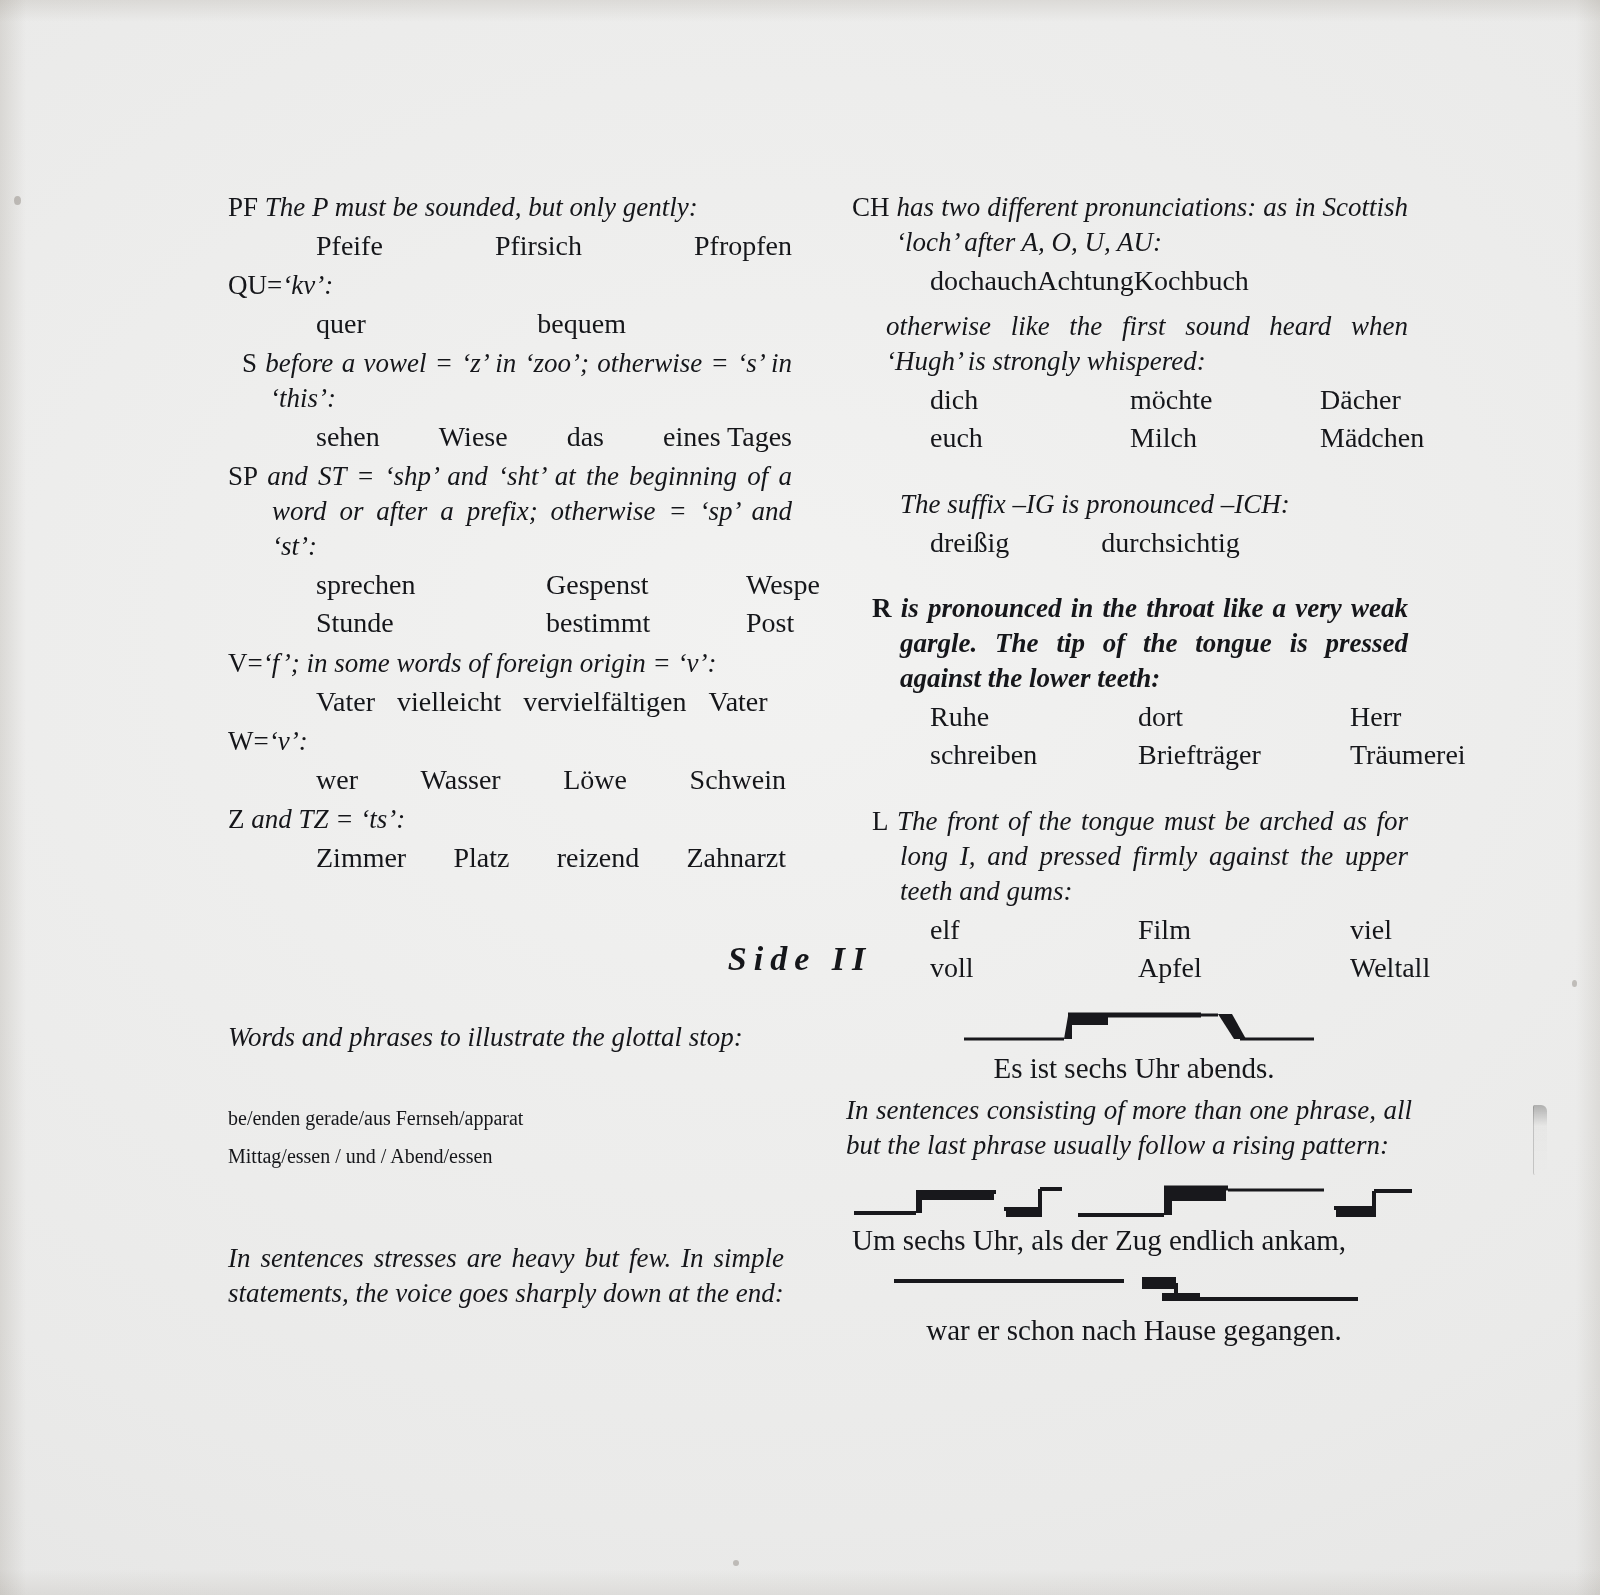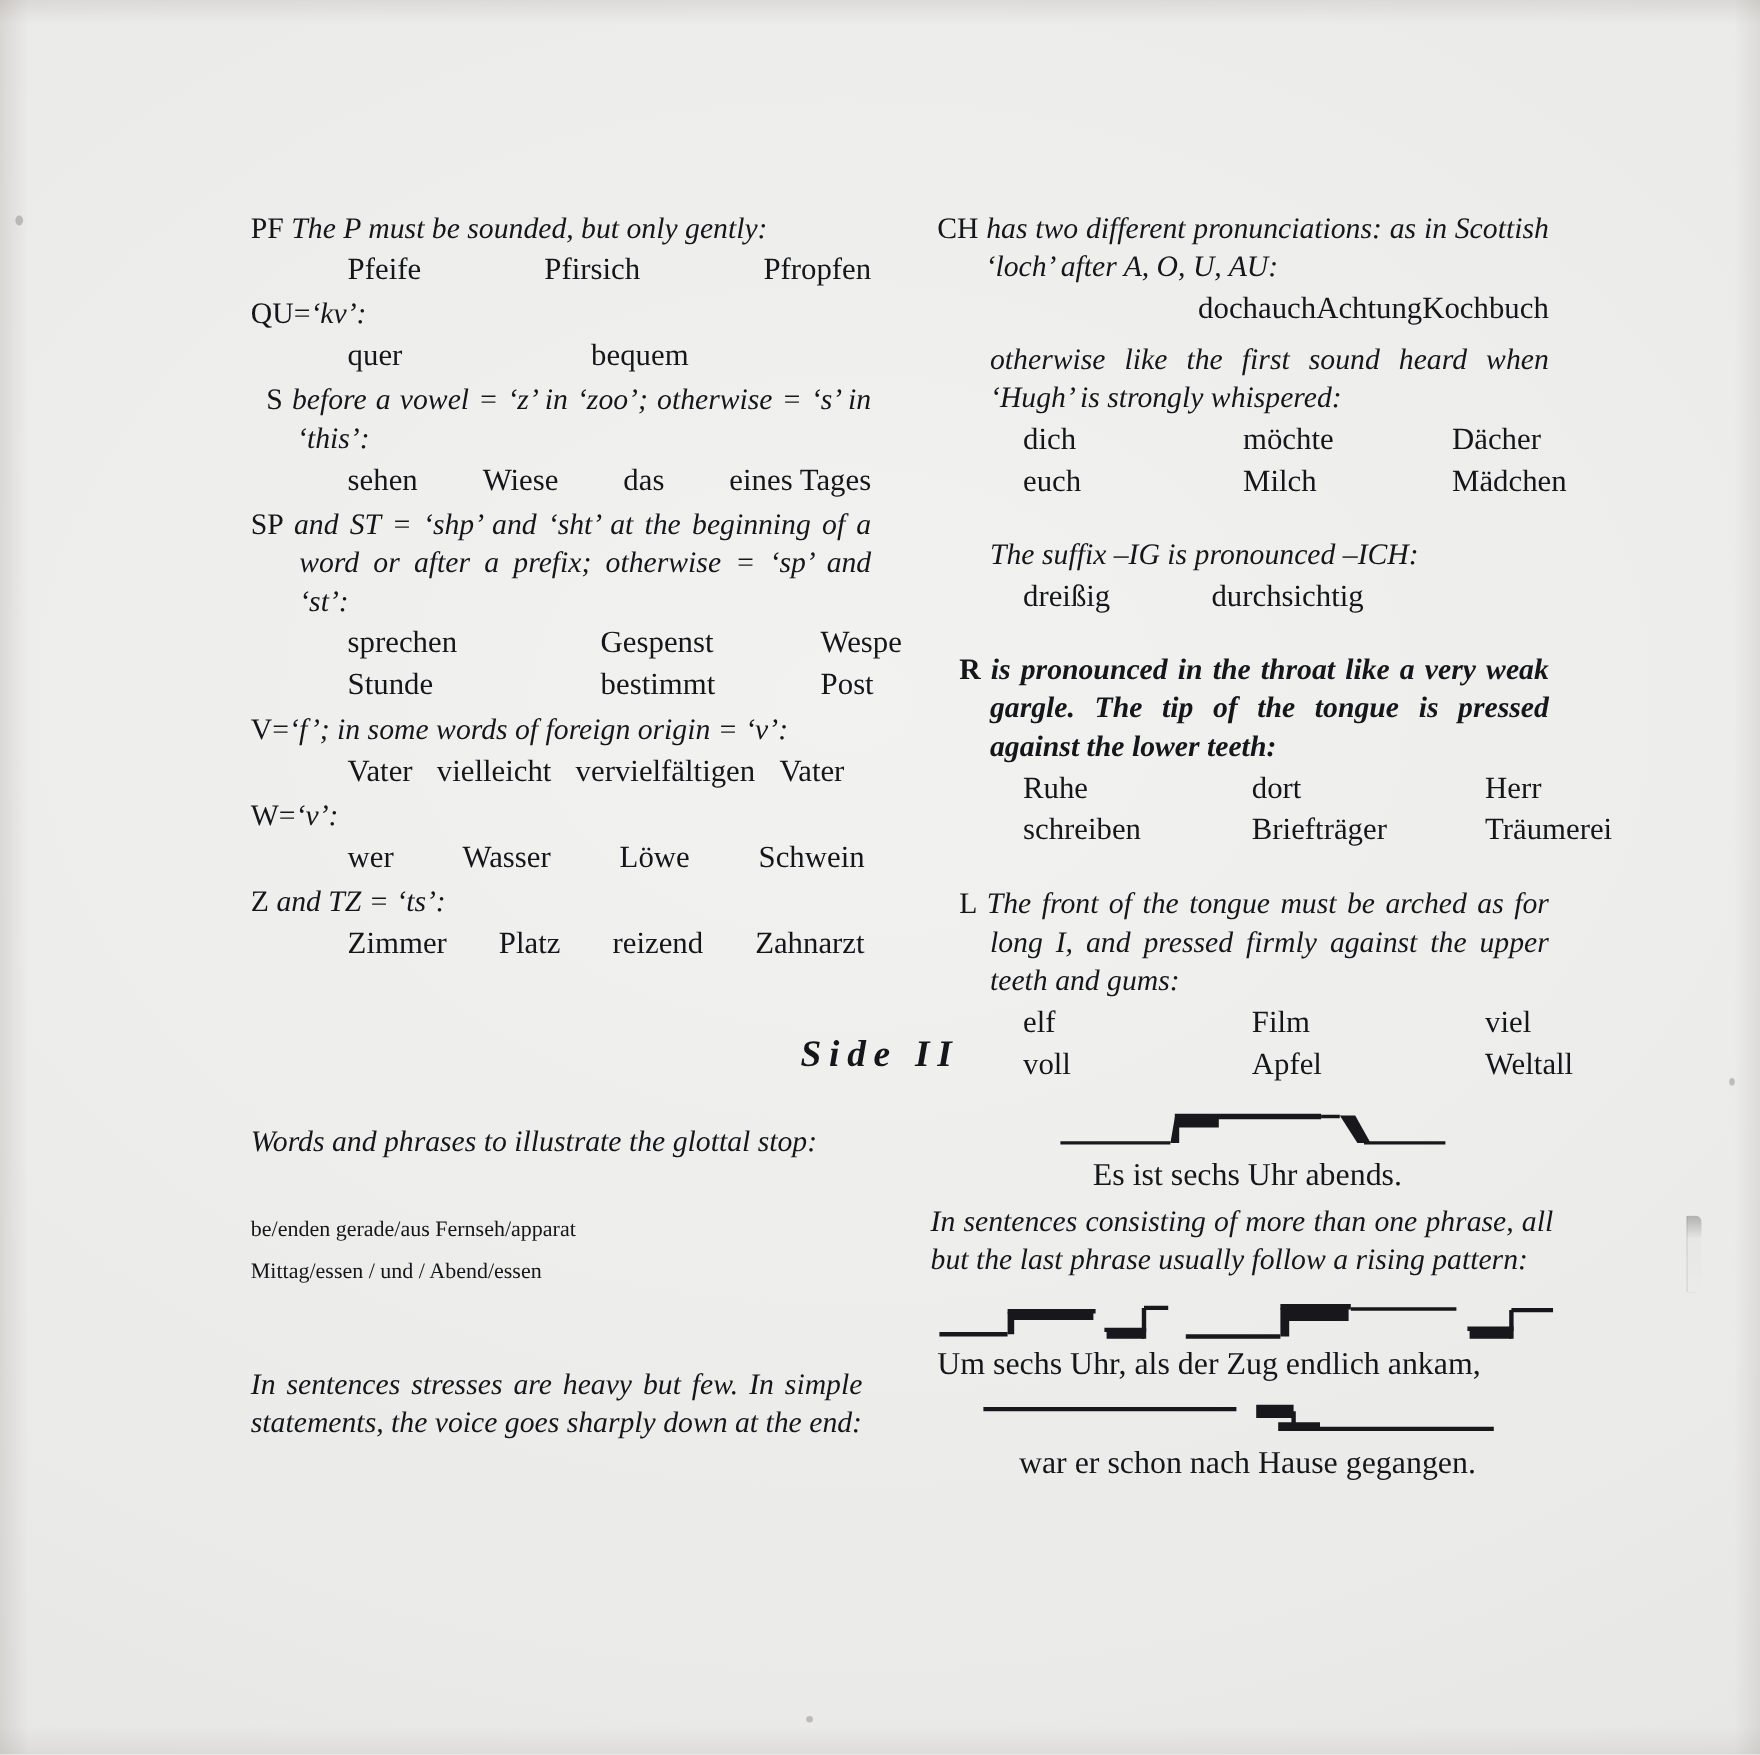--- a/index.html
+++ b/index.html
@@ -172,27 +172,27 @@
         <span class="ex">Zahnarzt</span>
       </div>
     </div>
 
   </div>
 
   <div class="col-right">
 
     <div class="entry">
       <p class="rule hang"><span class="lbl">CH</span> <span class="ital">has two different pronunciations: as in Scottish ‘loch’ after A, O, U, AU:</span></p>
-      <div class="examples" style="padding-left:78px;width:478px;justify-content:flex-end;">
+      <div class="examples" style="padding-left:78px;width:478px;justify-content:flex-start;">
         <span class="ex">doch</span>
         <span class="ex">auch</span>
         <span class="ex">Achtung</span>
         <span class="ex">Kochbuch</span>
       </div>
-      <p class="rule" style="margin-left:48px;margin-top:10px;"><span class="ital">otherwise like the first sound heard when ‘Hugh’ is strongly whispered:</span></p>
+      <p class="rule" style="margin-left:34px;margin-top:10px;"><span class="ital">otherwise like the first sound heard when ‘Hugh’ is strongly whispered:</span></p>
       <div class="ex-grid" style="grid-template-columns:200px 190px auto;padding-left:78px;">
         <span class="ex">dich</span>
         <span class="ex">möchte</span>
         <span class="ex">Dächer</span>
         <span class="ex">euch</span>
         <span class="ex">Milch</span>
         <span class="ex">Mädchen</span>
       </div>
     </div>
 

